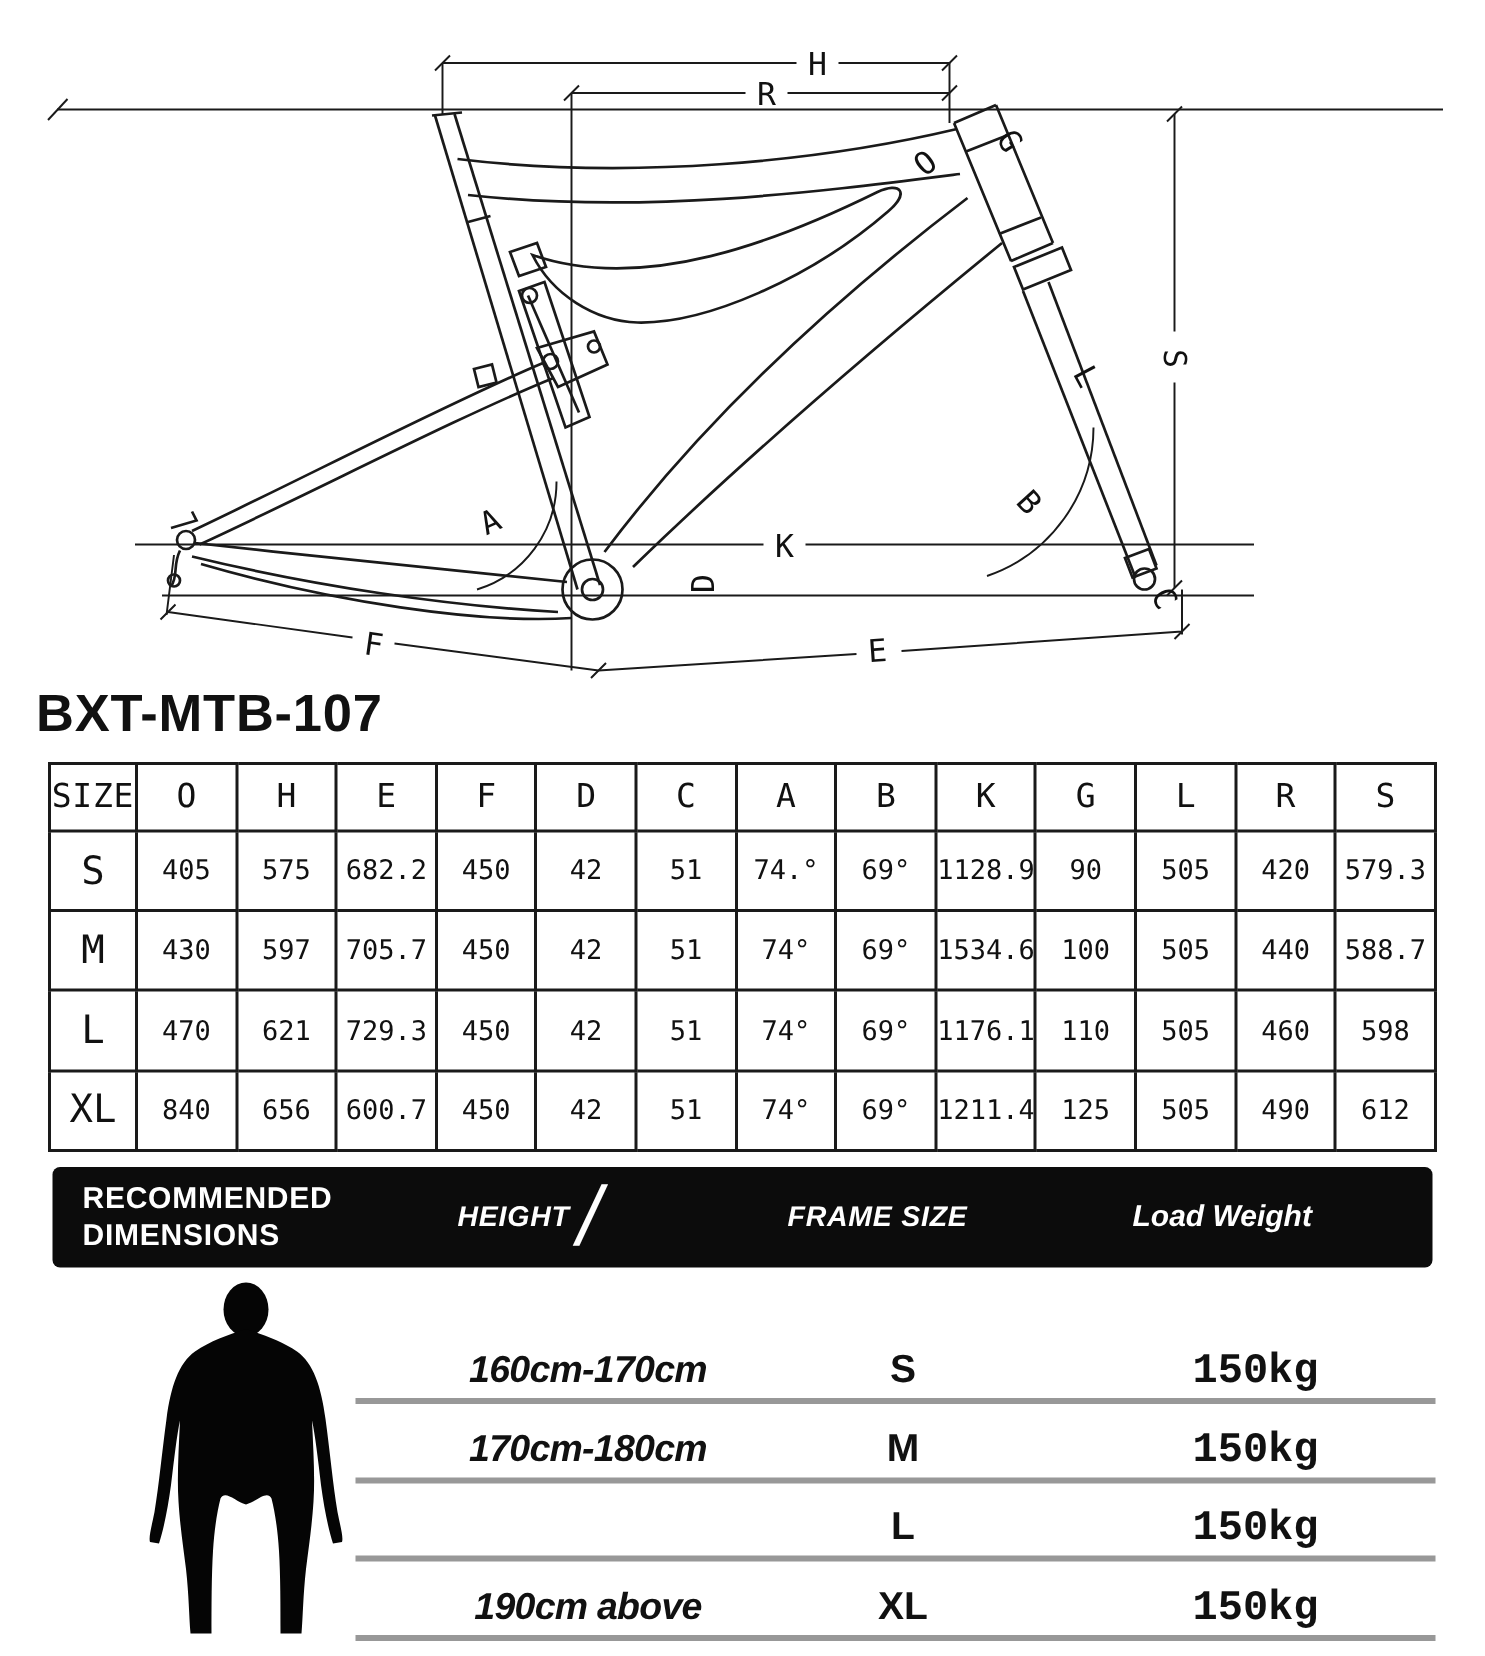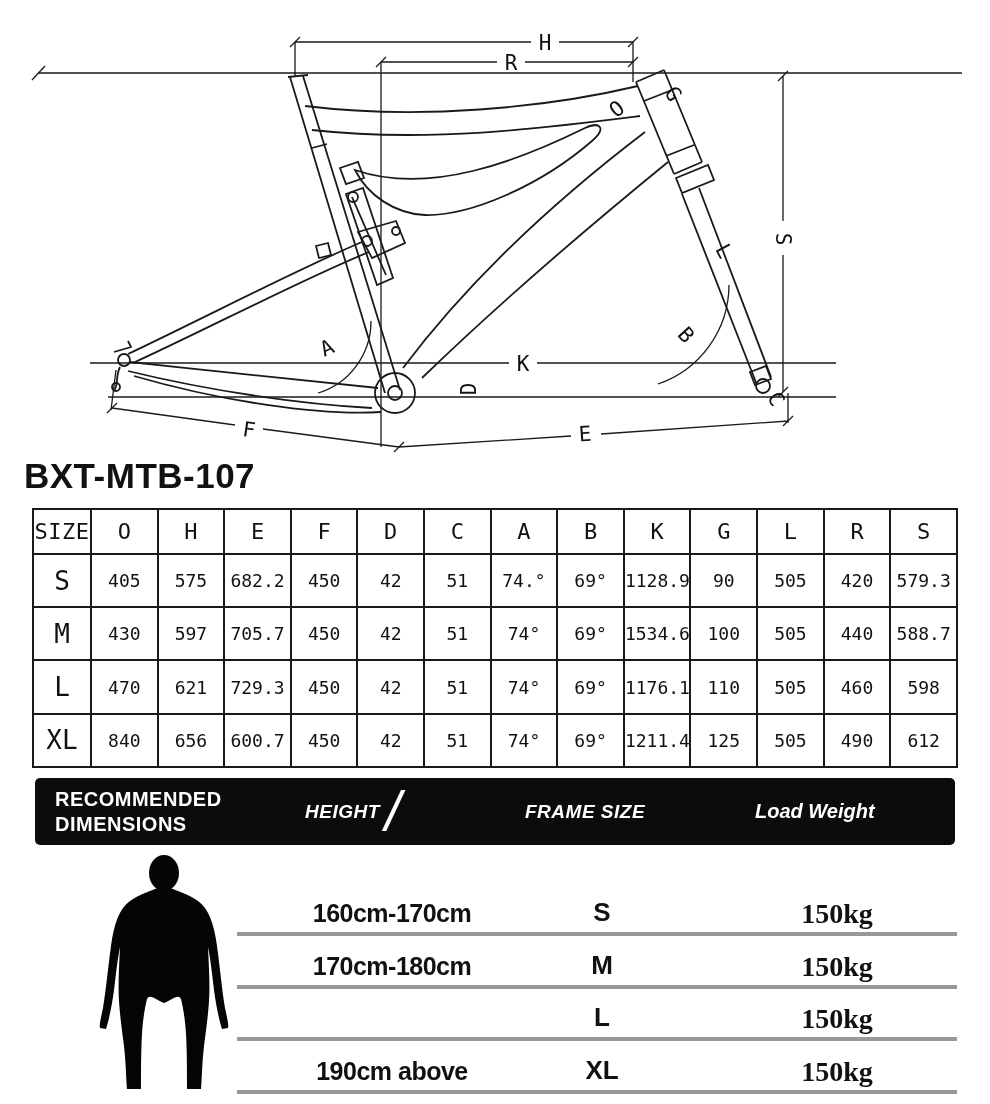--- a/index.html
+++ b/index.html
@@ -16,23 +16,23 @@
   td.num{font-size:18px;font-weight:700;margin-top:18px;}
   .banner{position:absolute;left:35px;top:778px;width:920px;height:67px;background:#0c0c0c;border-radius:5px;color:#fff;}
   .banner .ttl{position:absolute;left:20px;top:9px;font-weight:800;font-size:20px;line-height:25px;letter-spacing:.5px;}
   .banner .slash{position:absolute;left:350px;top:-1px;font-style:italic;font-weight:300;font-size:56px;line-height:67px;}
   .banner .colh{position:absolute;top:0;height:67px;line-height:67px;text-align:left;font-style:italic;}
   .col-height{left:270px;width:160px;font-weight:800;font-size:19px;letter-spacing:.5px;}
   .col-frame{left:490px;width:170px;font-weight:800;font-size:19px;letter-spacing:.5px;}
   .col-load{left:720px;width:170px;font-weight:600;font-size:20px;}
   .sil-wrap{position:absolute;left:0;top:0;width:990px;height:1104px;pointer-events:none;}
   .rec-row{position:absolute;left:237px;width:720px;height:52px;border-bottom:4px solid #989898;}
-  .rec-row .h{position:absolute;left:10px;width:290px;bottom:4px;text-align:center;font-weight:800;font-size:25px;letter-spacing:-.5px;}
+  .rec-row .h{position:absolute;left:10px;width:290px;bottom:4px;text-align:center;font-weight:800;font-size:25px;letter-spacing:-.5px;font-style:italic;}
   .rec-row .s{position:absolute;left:300px;width:130px;bottom:4px;text-align:center;font-weight:800;font-size:26px;}
-  .rec-row .w{position:absolute;left:530px;width:140px;bottom:2px;text-align:center;font-weight:600;font-size:28px;font-family:Liberation Serif, serif;}
+  .rec-row .w{position:absolute;left:530px;width:140px;bottom:2px;text-align:center;font-weight:600;font-size:28px;font-family:Liberation Mono, monospace;}
   .row-0{top:880px;} .row-1{top:933px;} .row-2{top:985px;} .row-3{top:1038px;}
 </style>
 </head>
 <body>
 
 <div class="diagram-wrap">
 <svg width="990" height="455" viewBox="0 0 990 455">
   <g stroke="#1a1a1a" stroke-width="1.3" fill="none">
 
     <path d="M38,73 H962"></path>

